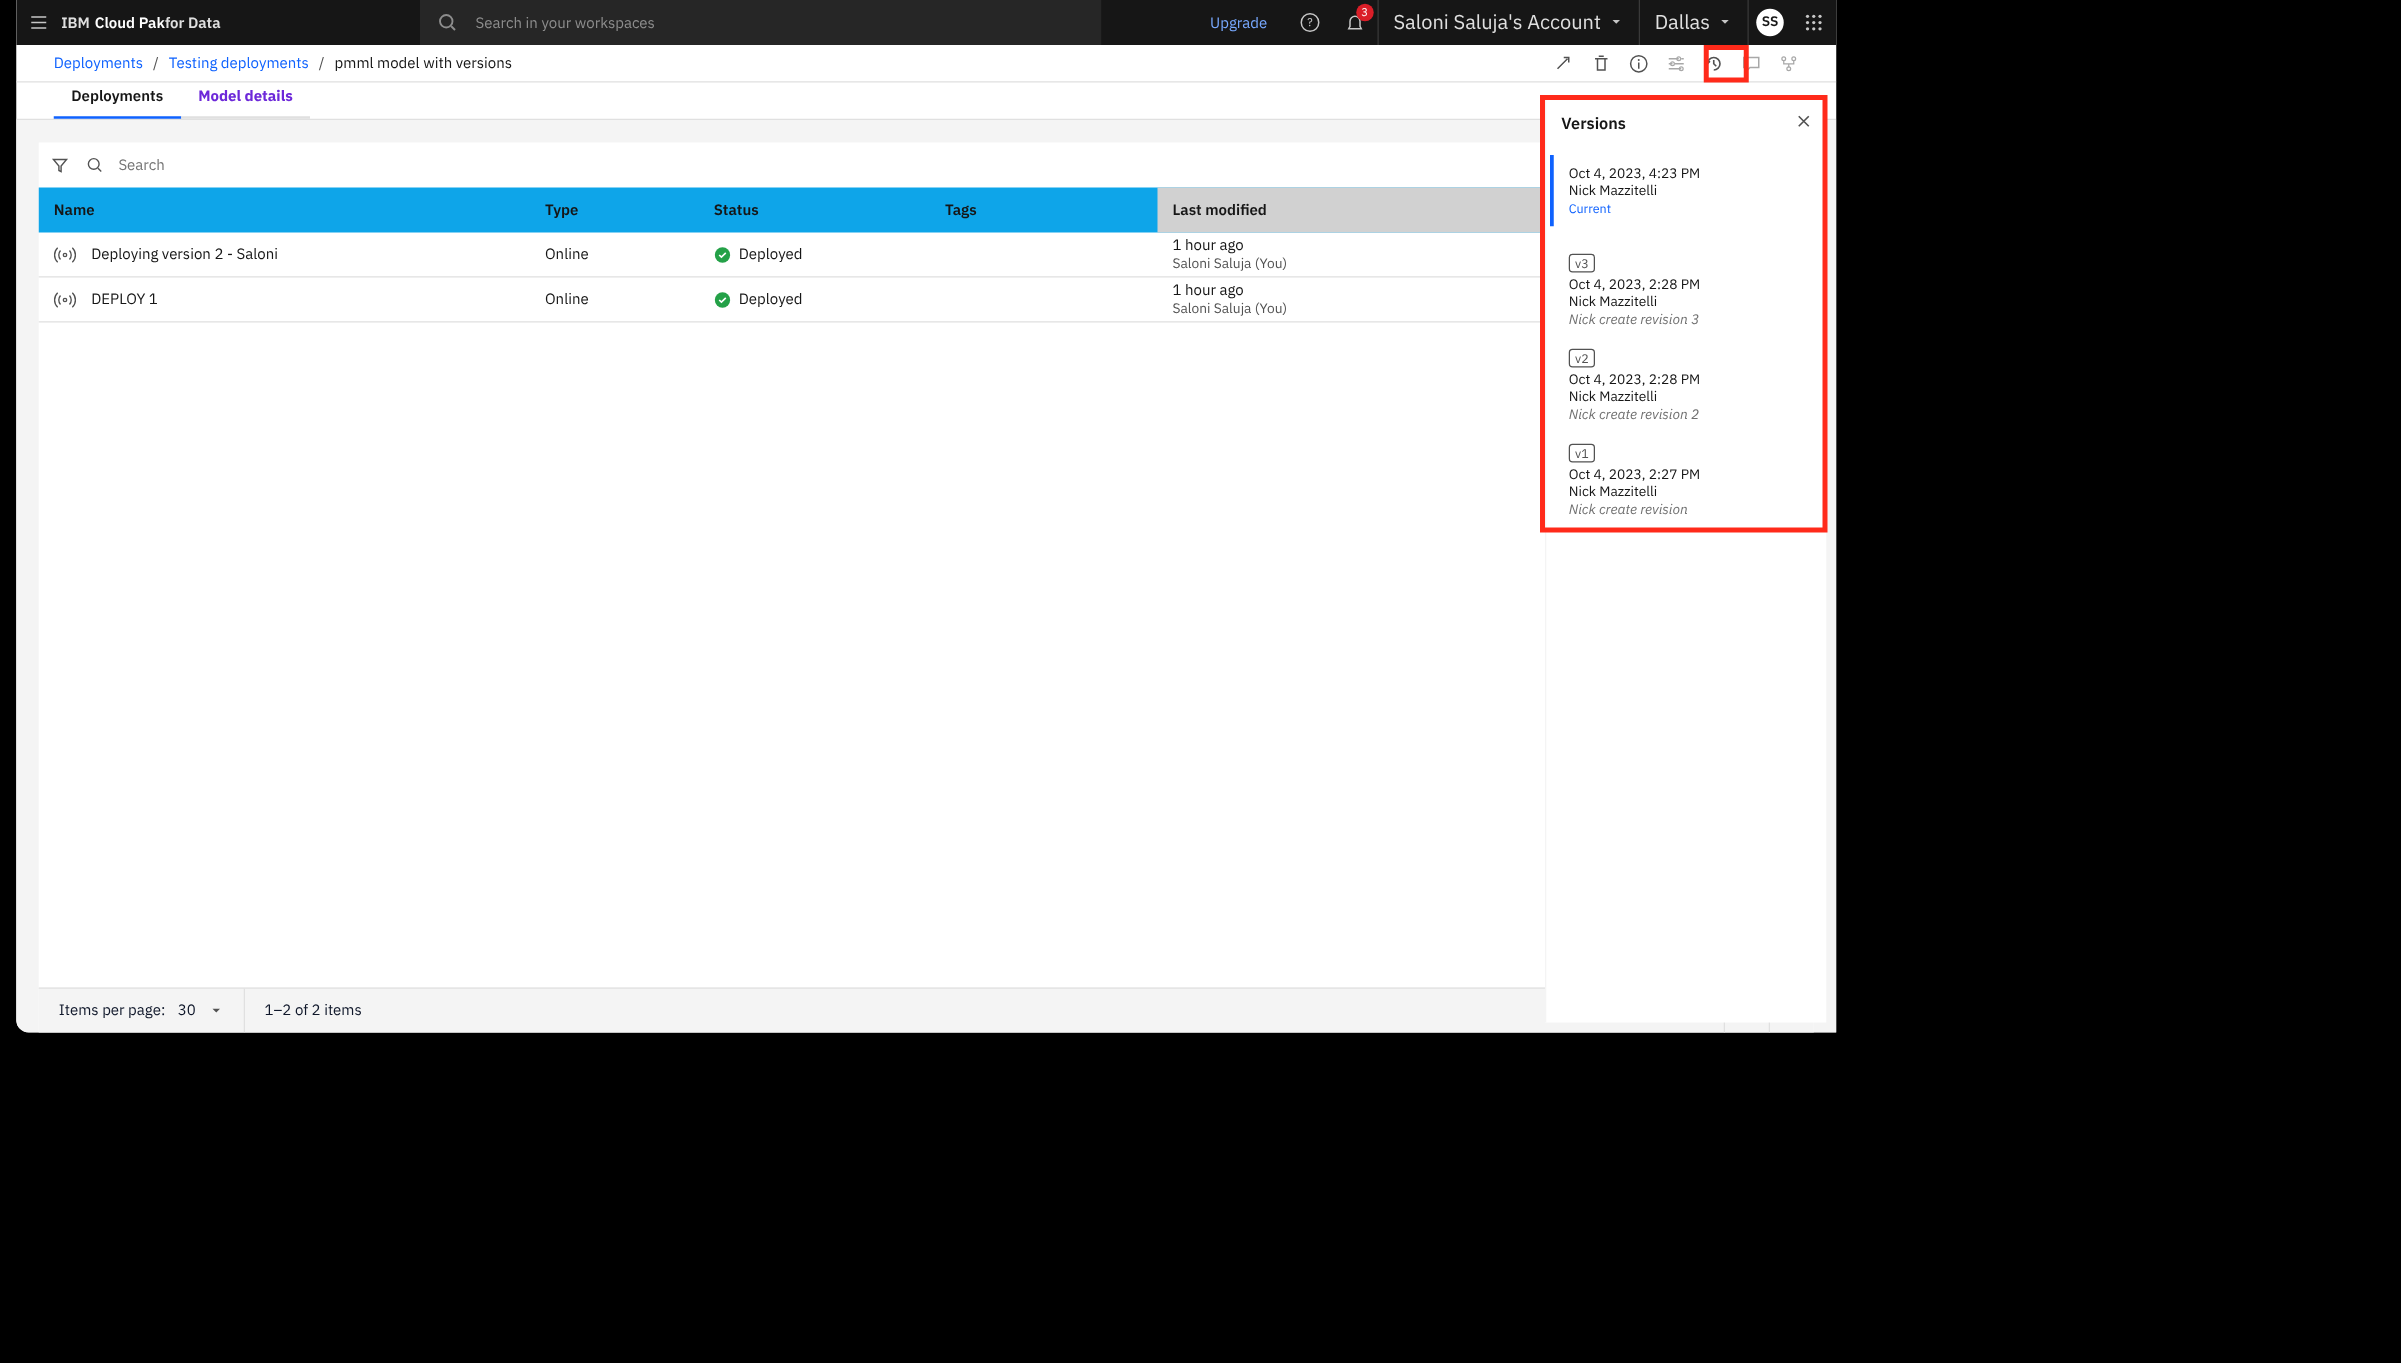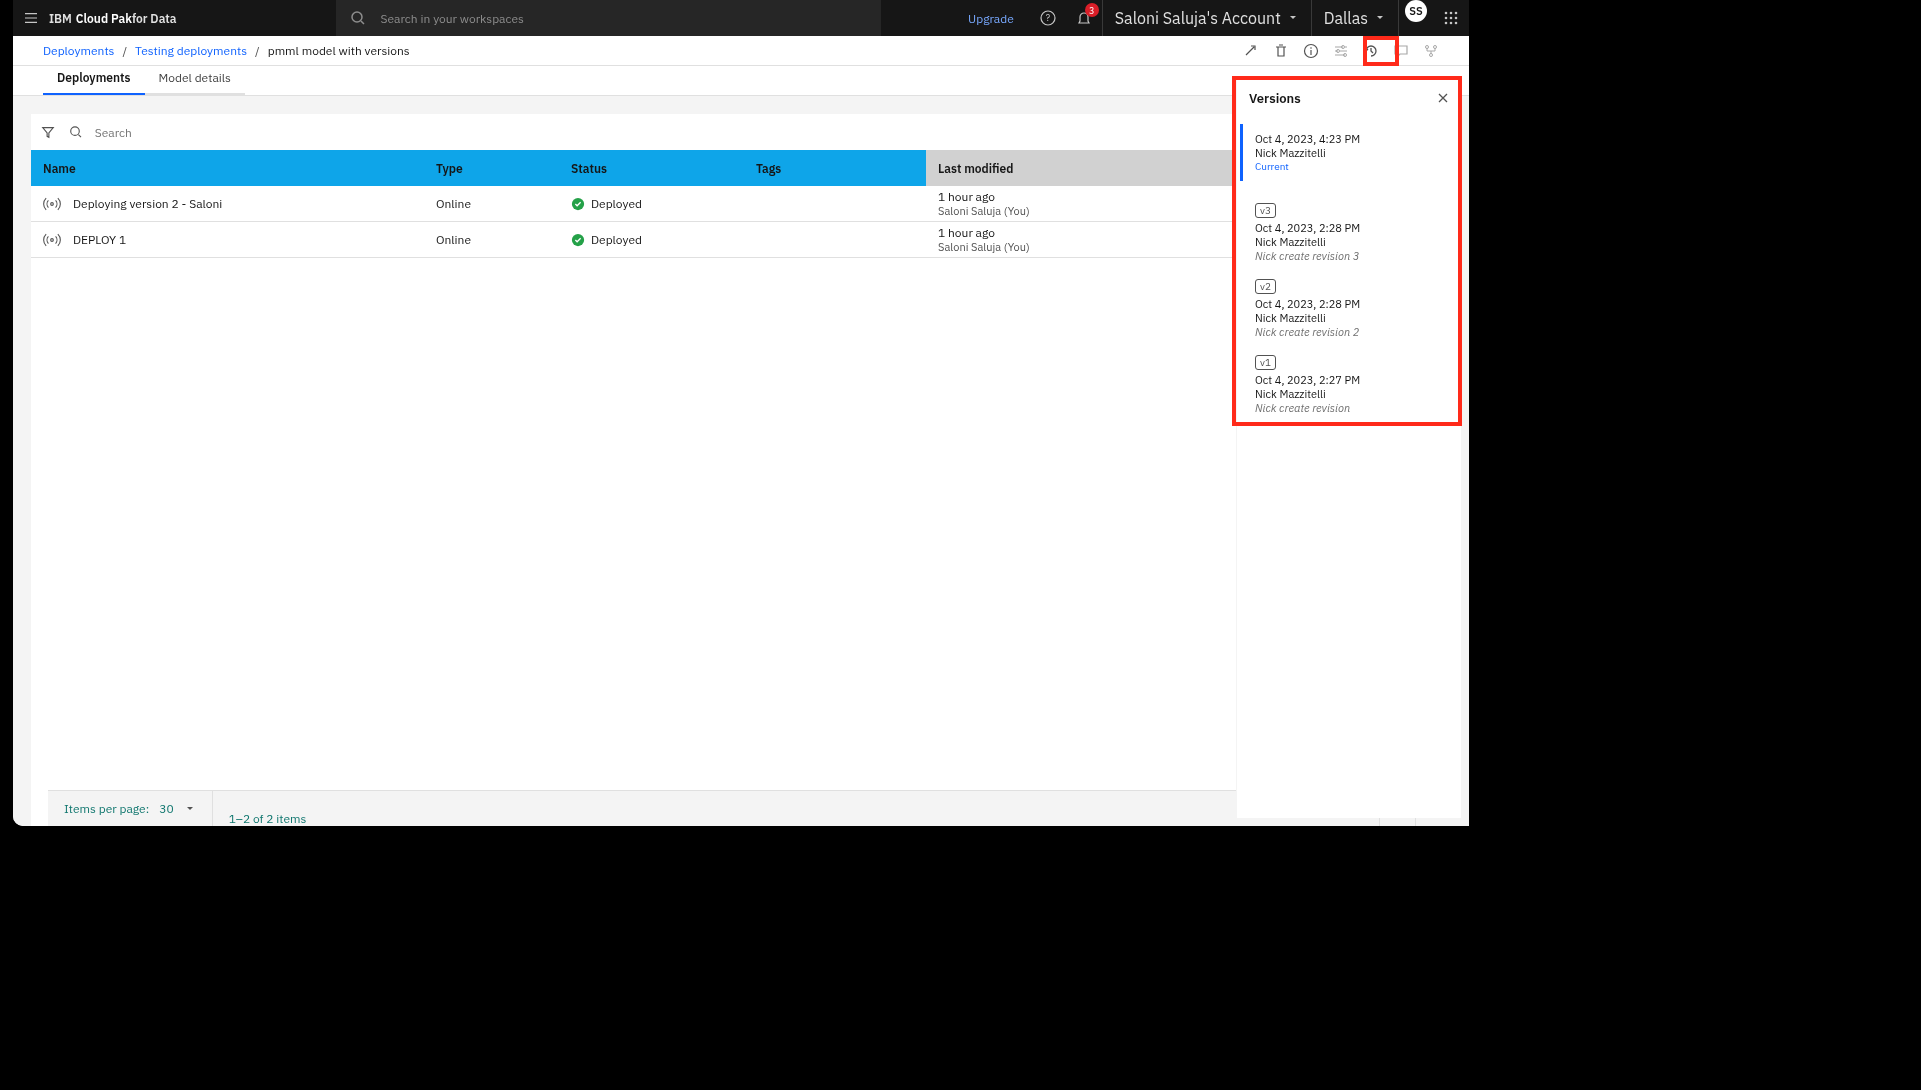--- a/index.html
+++ b/index.html
@@ -8,40 +8,40 @@
   
   .topbar { background: #161616; height: 36px; display: flex; align-items: center; color: #c6c6c6; }
   .hamburger { width: 36px; height: 36px; display:flex; align-items:center; justify-content:center; cursor:pointer;}
   .brand { color:#c6c6c6; font-size:12px; display:flex; align-items:center; }
   .brand .ibm{font-weight:600; color:#e0e0e0; margin-right:4px;}
   .brand .rest{color:#fff; font-weight:600;}
   .brand .light{color:#e0e0e0; font-weight:400;}
   .search-area{ margin-left:160px; width:545px; height:36px; background:#262626; display:flex; align-items:center;}
   .search-area svg{margin:0 14px;}
   .search-area .placeholder{color:#8d8d8d; font-size:12px;}
-  .top-right{ margin-left:auto; display:flex; height:36px;}
+  .top-right{ margin-left:auto; display:flex; align-items:center; height:36px;}
   .top-link{color:#78a9ff; font-size:12px; padding:0 16px; height:36px; display:flex; align-items:center; cursor:pointer;}
   .icon-btn{width:36px;height:36px;display:flex;align-items:center;justify-content:center;cursor:pointer;color:#c6c6c6;position:relative;}
   .top-divider{width:1px; height:36px; background:#393939;}
   .notif-badge{position:absolute; top:3px; right:3px; background:#da1e28; color:#fff; border-radius:8px; min-width:14px; height:14px; font-size:9px; display:flex; align-items:center; justify-content:center; padding:0 2px;}
   .account{display:flex; align-items:center; color:#e0e0e0; font-size:16px; padding:0 12px; cursor:pointer;}
   .account svg{margin-left:6px;}
   .avatar{width:22px;height:22px;border-radius:50%;background:#fff;color:#161616;font-size:11px;font-weight:600;display:flex;align-items:center;justify-content:center;margin:0 6px;}
   
   .subheader{height:30px; border-bottom:1px solid #e0e0e0; display:flex; align-items:center; padding:0 30px 0 30px;}
   .breadcrumb{display:flex; align-items:center; font-size:12px;}
   .crumb-link{color:#0f62fe; cursor:pointer;}
   .crumb-sep{color:#525252; margin:0 8px;}
   .crumb-cur{color:#161616;}
   .sub-right{margin-left:auto; display:flex; align-items:center; gap:14px; color:#525252;}
   .sub-icon{width:16px;height:16px;display:flex;align-items:center;justify-content:center;cursor:pointer;color:#525252;}
   .sub-icon.disabled{color:#a8a8a8;cursor:default;}
   
   .tabs{display:flex; padding:0 30px; border-bottom:1px solid #e0e0e0; height:30px; align-items:flex-end;}
-  .tab{font-size:12px; color:#404040; padding:8px 14px; cursor:pointer; position:relative;}
+  .tab{font-size:12px; color:#6d28d9; padding:8px 14px; cursor:pointer; position:relative;font-weight:bold;}
   .tab.active{color:#161616; font-weight:600; border-bottom:2px solid #0f62fe;}
   .tab.inactive{border-bottom:2px solid #e0e0e0;}
   
   .content{padding:18px 18px 0 18px; background:#f4f4f4; height:calc(100% - 96px); position:relative;}
   .content-inner{background:#fff; height:100%; position:relative;}
   .toolbar{display:flex; align-items:center; height:36px;}
   .tb-filter{width:34px;height:36px;display:flex;align-items:center;justify-content:center;cursor:pointer;}
   .tb-search{flex:1; display:flex; align-items:center; height:36px;}
   .tb-search input{border:none; outline:none; font-size:12px; width:100%; padding:0 4px;}
   .tb-search svg{margin:0 8px 0 4px;}
@@ -59,21 +59,21 @@
   .col-actions{width:50px;}
   .trow{display:flex; align-items:center; height:36px; border-bottom:1px solid #e0e0e0; font-size:12px; color:#161616;}
   .trow .col-modified{background:transparent;flex-direction:column;align-items:flex-start;justify-content:center;padding-left:12px; height:auto;}
   .trow .col-modified .sub{color:#525252; font-size:11px;}
   .trow .col-name{display:flex;align-items:center;}
   .trow .col-name svg{margin-right:12px; color:#525252;}
   .row-actions{width:50px;display:flex;align-items:center;justify-content:center;cursor:pointer;color:#525252;}
   .status-cell{display:flex;align-items:center;}
   .status-cell svg{margin-right:6px;}
   
-  .pagination{position:absolute;left:17px;right:0;bottom:0;height:36px;border-top:1px solid #e0e0e0;display:flex;align-items:flex-end;font-size:12px;color:#0f766e;background:#f4f4f4;}
+  .pagination{position:absolute;left:0;right:0;bottom:0;height:36px;border-top:1px solid #e0e0e0;display:flex;align-items:center;font-size:12px;color:#0f172a;background:#f4f4f4;}
   .pgn-left{display:flex;align-items:center;padding:0 16px;border-right:1px solid #e0e0e0;height:100%;}
   .pgn-mid{padding:0 16px;}
   .pgn-select{display:flex;align-items:center;margin-left:10px;cursor:pointer;}
   .pgn-select svg{margin-left:10px;}
   .pgn-right{margin-left:auto;display:flex;align-items:center;height:100%;}
   .pgn-pages{padding:0 16px;}
   .pgn-btn{width:36px;height:36px;display:flex;align-items:center;justify-content:center;border-left:1px solid #e0e0e0;cursor:pointer;color:#a8a8a8;}
   
   .versions-panel{position:absolute; top:78px; right:8px; width:225px; background:#fff; border-left:1px solid #f4f4f4; height:740px; z-index:5;}
   .versions-header{display:flex;align-items:center;padding:10px 12px 4px 12px;}

